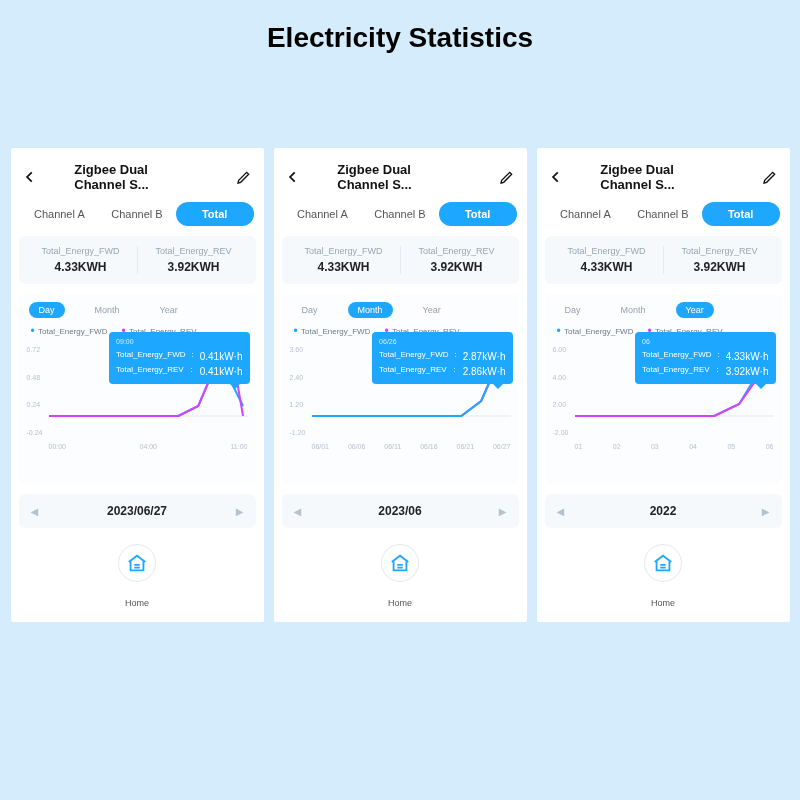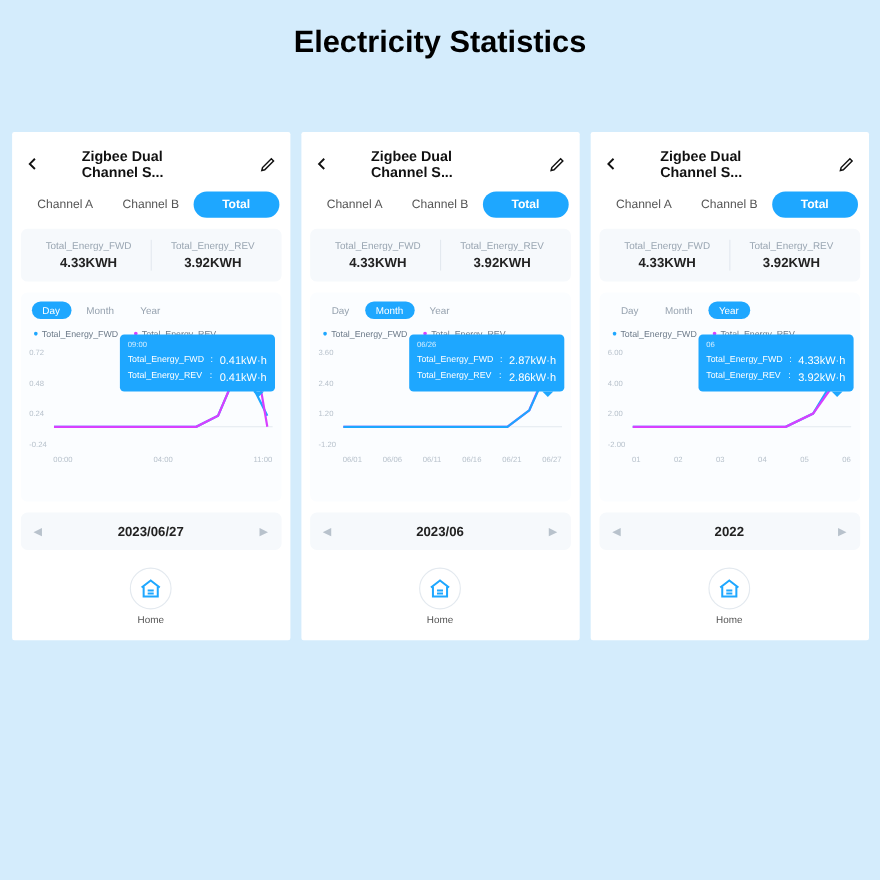--- a/index.html
+++ b/index.html
@@ -8,21 +8,21 @@
     height: 800px;
     background: #d4ecfc;
     font-family: -apple-system, BlinkMacSystemFont, "Segoe UI", Arial, sans-serif;
     overflow: hidden;
   }
   .page-title {
     text-align: center;
     font-size: 28px;
     font-weight: 700;
     color: #000;
-    padding: 22px 0 66px 0;
+    padding: 22px 0 94px 0;
   }
   .screens {
     display: flex;
     justify-content: center;
     gap: 10px;
     padding: 0 8px;
   }
   .phone {
     width: 253px;
     background: #fff;
@@ -75,21 +75,21 @@
   .chart-card {
     background: #fbfdff;
     border-radius: 6px;
     padding: 8px 6px 6px 6px;
     margin-bottom: 10px;
     position: relative;
     height: 190px;
   }
   .range {
     display: flex;
-    gap: 4px;
+    gap: 20px;
     margin-bottom: 6px;
     padding-left: 4px;
   }
   .range-item {
     font-size: 9px;
     color: #96a2af;
     padding: 3px 10px;
     border-radius: 10px;
   }
   .range-item.active { background: #1ea7ff; color: #fff; }
@@ -152,21 +152,21 @@
     border-radius: 6px;
     padding: 10px 12px;
     margin-bottom: 16px;
   }
   .date-nav .date { font-size: 12px; font-weight: 600; color: #222; }
   .tri { font-size: 10px; color: #b8c2cc; }
   .home {
     display: flex;
     flex-direction: column;
     align-items: center;
-    gap: 4px;
+    gap: 16px;
   }
   .home-icon {
     width: 38px; height: 38px;
     border-radius: 50%;
     border: 1px solid #e3e9ef;
     display: flex; align-items: center; justify-content: center;
   }
   .home-label { font-size: 9px; color: #555; }
 </style>
 </head>

